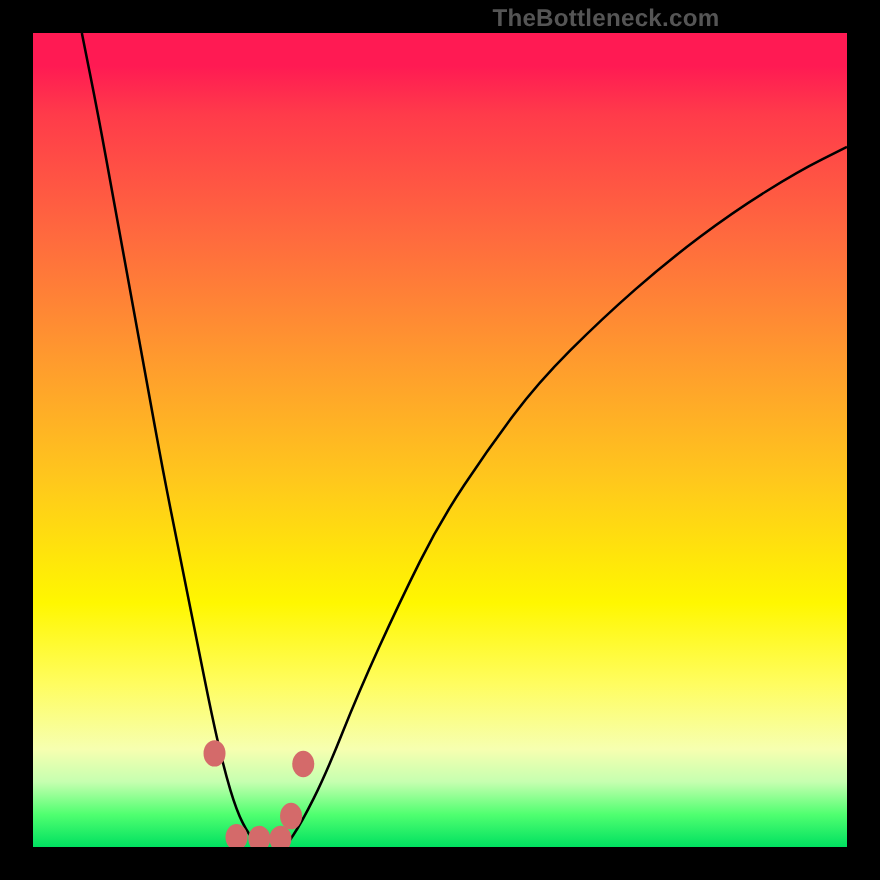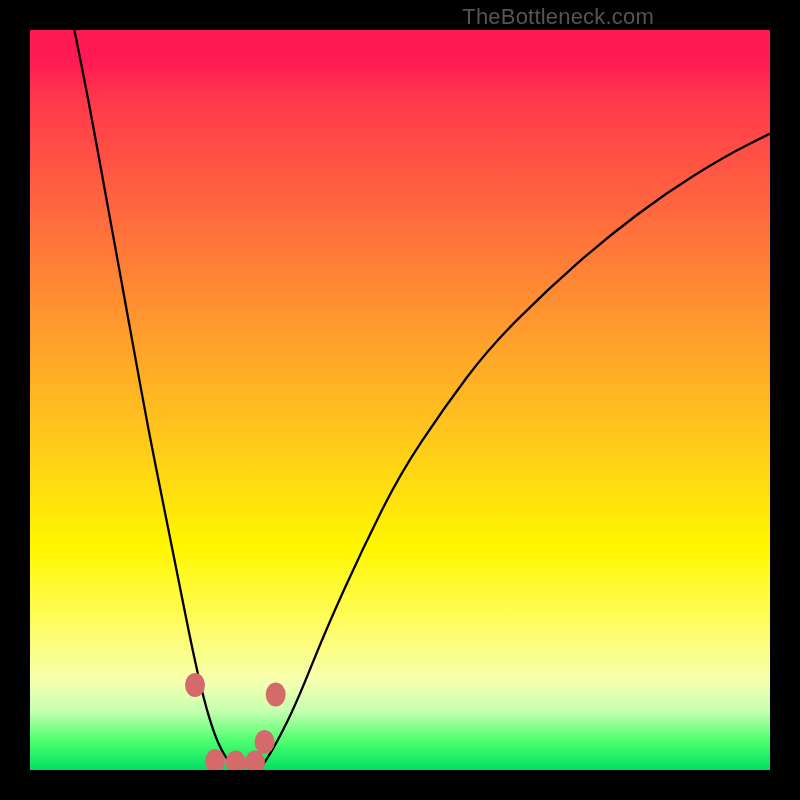--- a/index.html
+++ b/index.html
@@ -10,20 +10,21 @@
     background: #000;
     overflow: hidden;
   }
   .frame {
     position: absolute;
     left: 0;
     top: 0;
     width: 664px;
     height: 800px;
     background: #000;
+    font-weight: bold;
   }
   .plot-area {
     position: absolute;
     left: 30px;
     top: 30px;
     width: 740px;
     height: 740px;
     background: linear-gradient(
       to bottom,
       #ff1a53 0%,

